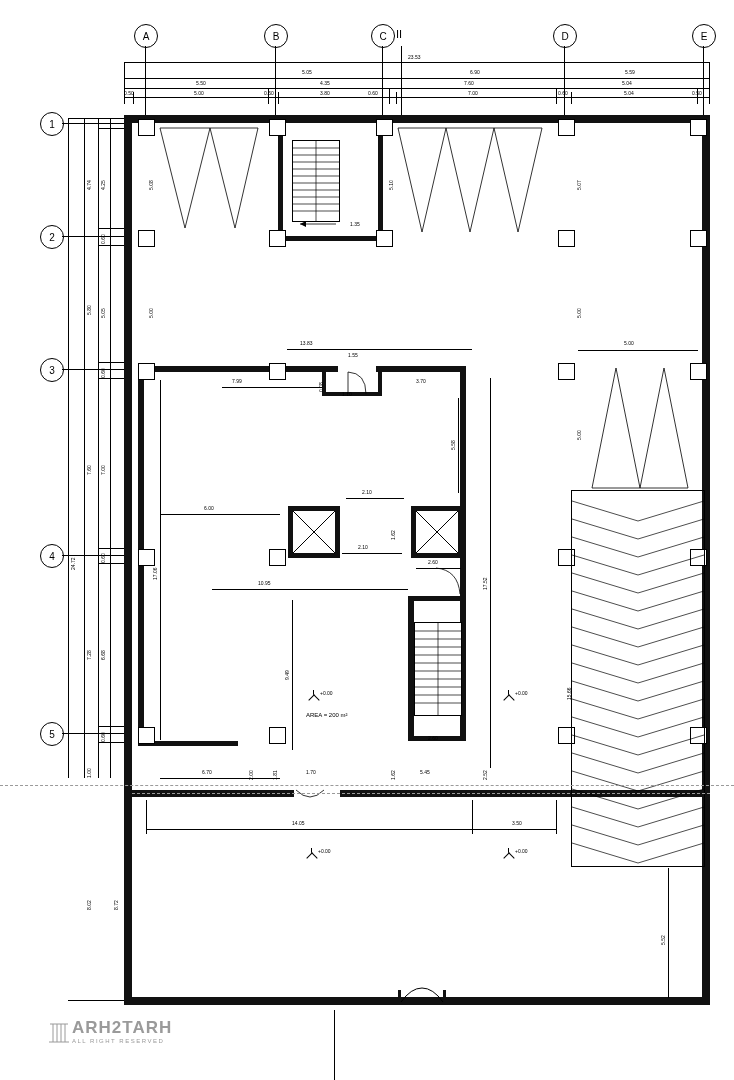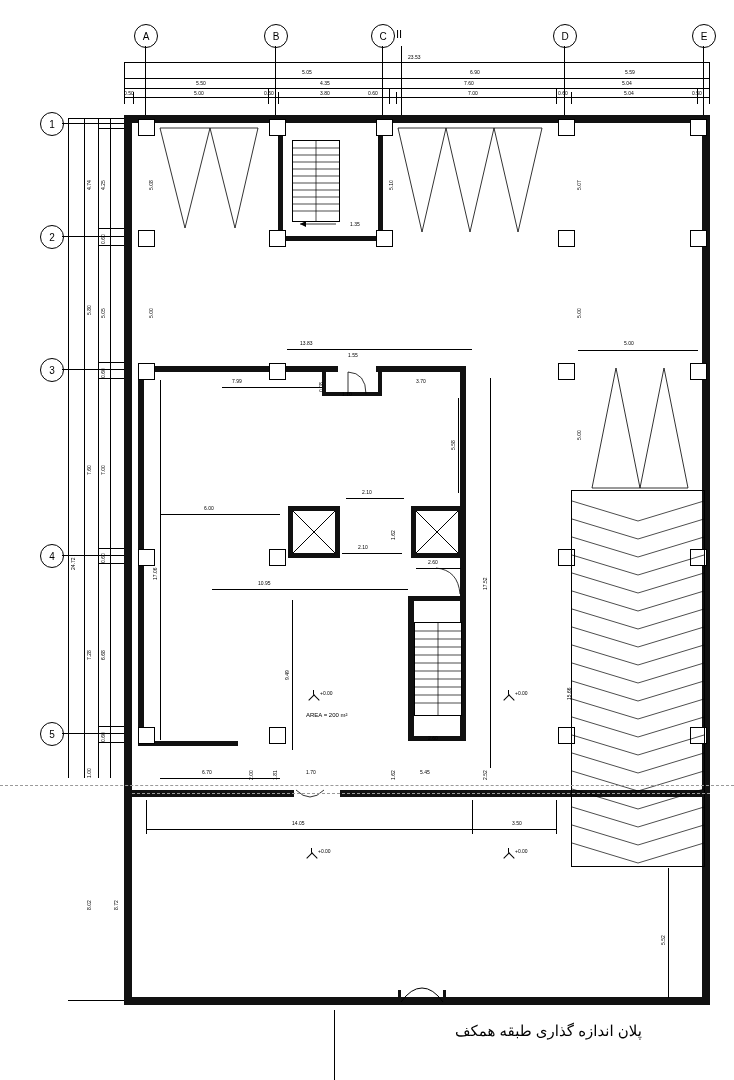--- a/index.html
+++ b/index.html
@@ -389,16 +389,29 @@
   <div class="lvl" style="left:320px;top:690px;">+0.00</div>
   <div class="lvlmark" style="left:505px;top:694px;"></div>
   <div class="lvl" style="left:515px;top:690px;">+0.00</div>
   <div class="lvlmark" style="left:308px;top:852px;"></div>
   <div class="lvl" style="left:318px;top:848px;">+0.00</div>
   <div class="lvlmark" style="left:505px;top:852px;"></div>
   <div class="lvl" style="left:515px;top:848px;">+0.00</div>
 
   <div class="area" style="left:306px;top:712px;">AREA = 200 m²</div>
 
-  <div class="title" style="left:455px;top:1022px;">پلان اندازه گذاری طبقه همکف</div>
-
+
+  <div class="logo" style="left:50px;top:1018px;">
+    <svg width="22" height="26" style="position:absolute;left:-2px;top:0;">
+      <g stroke="#9a9a9a" stroke-width="1" fill="none">
+        <line x1="2" y1="6" x2="20" y2="6"></line>
+        <line x1="5" y1="6" x2="5" y2="24"></line>
+          <line x1="9" y1="6" x2="9" y2="24"></line>
+        <line x1="13" y1="6" x2="13" y2="24"></line>
+          <line x1="17" y1="6" x2="17" y2="24"></line>
+        <line x1="1" y1="24" x2="21" y2="24"></line>
+      </g>
+    </svg>
+    <div class="big" style="margin-left:22px;">ARH2TARH</div>
+    <div class="small" style="margin-left:22px;">ALL RIGHT RESERVED</div>
+  </div>
 
 </div>
 
 </body></html>

